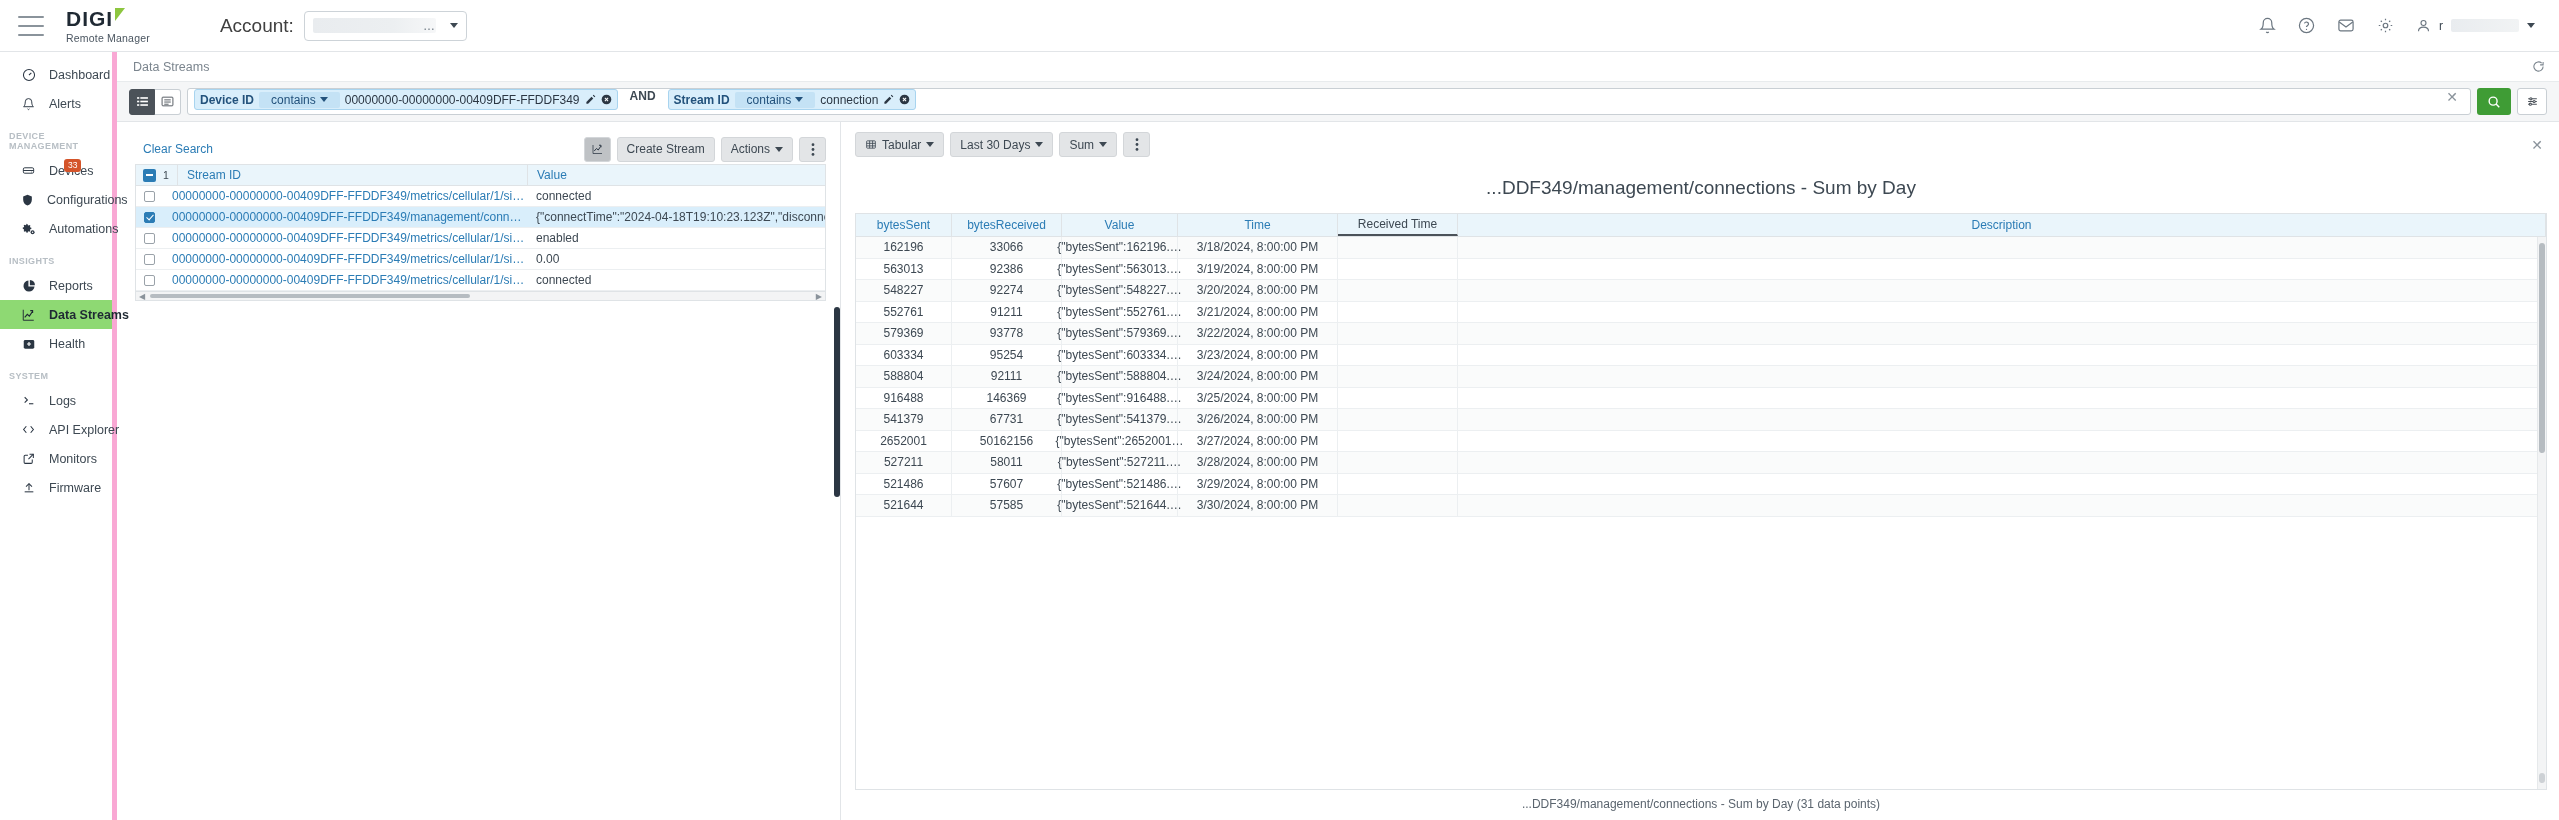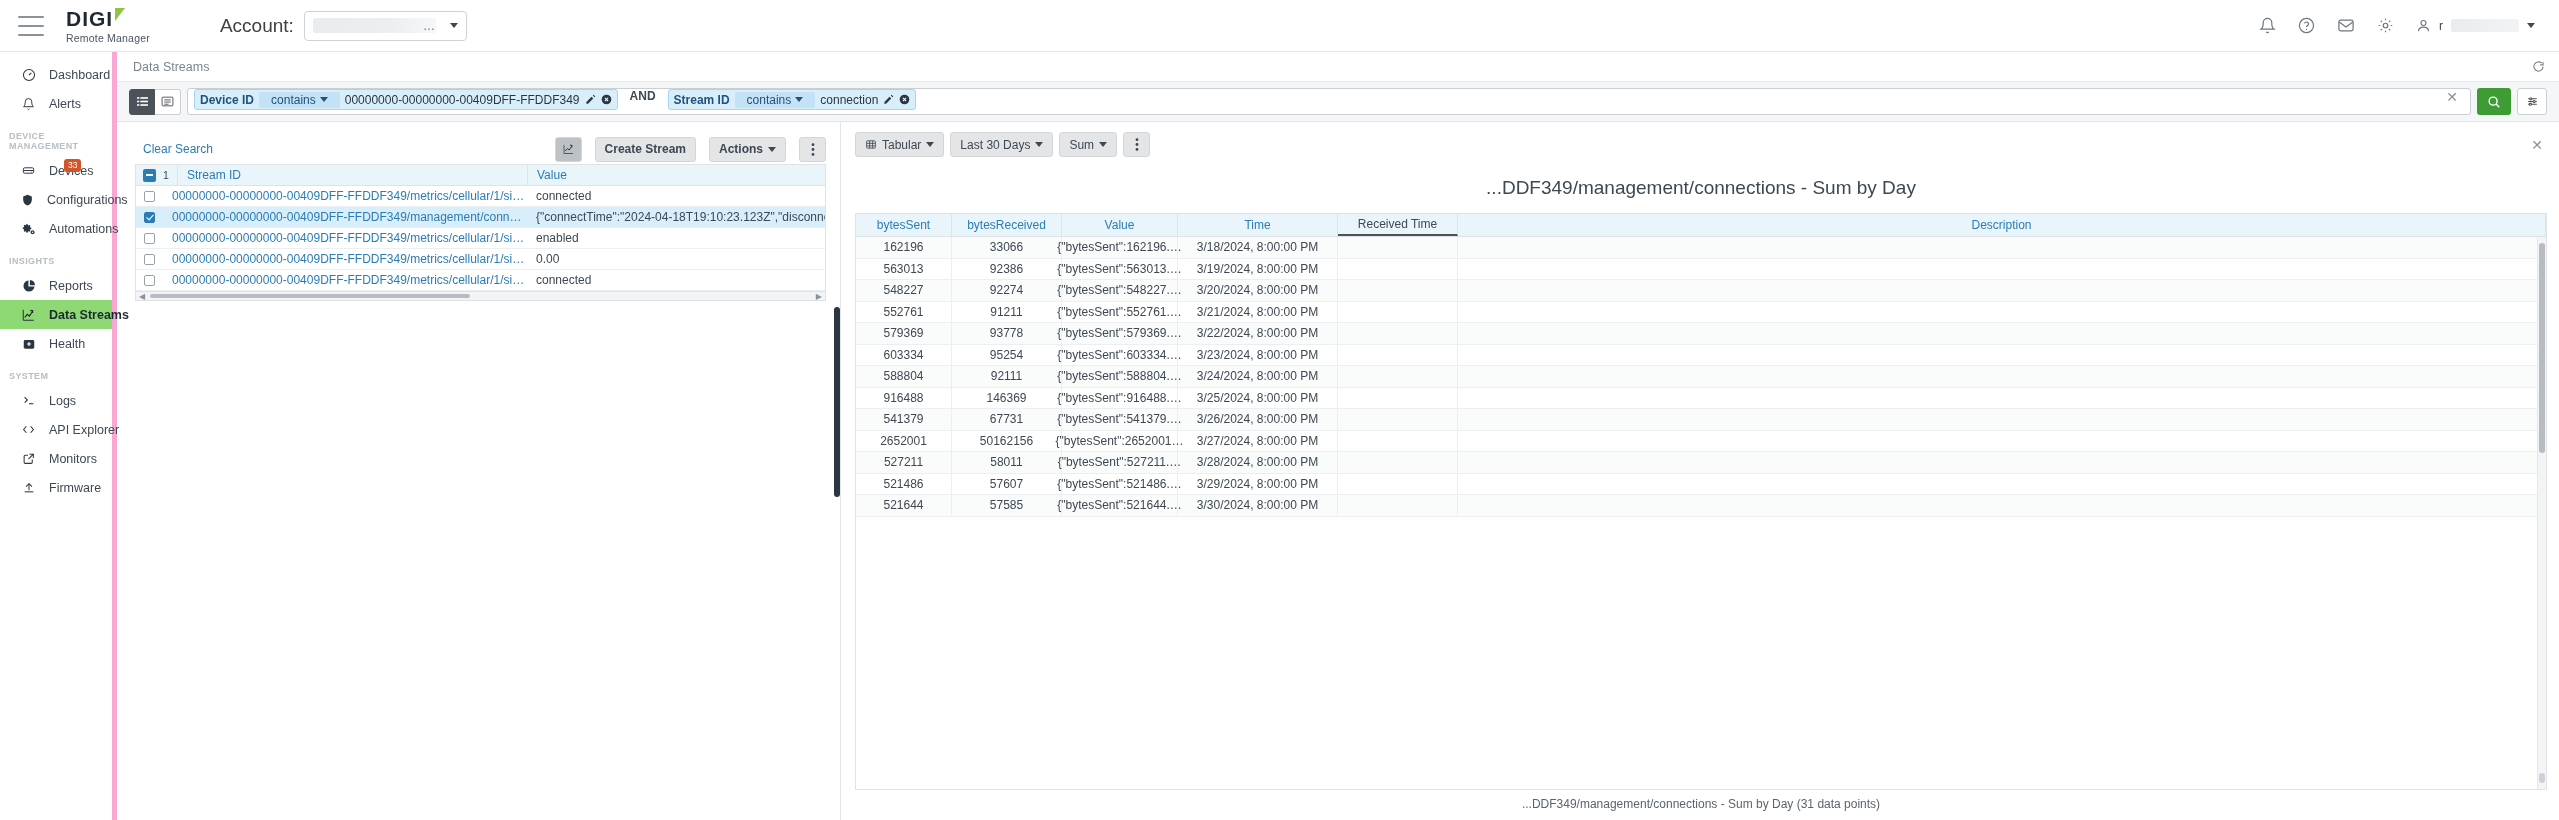--- a/index.html
+++ b/index.html
@@ -74,21 +74,21 @@
   .sb-go { width:34px;height:27px;background:#3f9c35; border-radius:3px; display:flex;align-items:center;justify-content:center;cursor:pointer;}
   .sb-opt { width:30px;height:27px;background:#fff;border:1px solid #c9cfd4;border-radius:3px; display:flex;align-items:center;justify-content:center;cursor:pointer;}
 
   .content { flex:1; display:flex; min-height:0; }
 
   
   .listpanel { width:723px; min-width:723px; padding:12px 14px 0 18px; display:flex; flex-direction:column; min-height:0; position:relative;}
   .listhead { display:flex; align-items:center; height:30px; }
   .showing { font-size:12px; color:#5a646e;}
   .clearsearch { font-size:12px; color:#2b7cb5; margin-left:8px; cursor:pointer;}
-  .listhead-actions { margin-left:auto; display:flex; align-items:center; gap:13px;font-weight:bold;}
+  .listhead-actions { margin-left:auto; display:flex; align-items:center; gap:6px;}
   .btn { background:#e3e5e7; border:1px solid #d3d6d9; border-radius:3px; height:25px; display:flex; align-items:center; padding:0 9px; font-size:12px; color:#3d4852; cursor:pointer; gap:5px;}
   .btn.icoonly { width:27px; padding:0; justify-content:center;}
   .btn.dark { background:#bfc2c5;}
   .dtable { border:1px solid #dfe3e6; border-top:none; display:flex; flex-direction:column; min-height:0;}
   .dt-head { display:flex; background:#eaf5fb; height:22px; align-items:center; border-bottom:1px solid #dfe3e6; border-top:1px solid #dfe3e6;}
   .dt-head .c1 { width:27px; display:flex; align-items:center; justify-content:center;}
   .dt-head .c0n { width:14px; font-size:10.5px; color:#3d4852;}
   .dt-head .c2 { flex:1; padding-left:9px; font-size:12px; color:#2b7cb5; border-left:1px solid #dfe3e6; height:100%; display:flex; align-items:center;}
   .dt-head .c3 { width:298px; padding-left:9px; font-size:12px; color:#2b7cb5; border-left:1px solid #dfe3e6; height:100%; display:flex; align-items:center;}
   .minusbox { width:13px;height:13px;background:#2b7cb5;border-radius:2px; display:flex;align-items:center;justify-content:center;}

